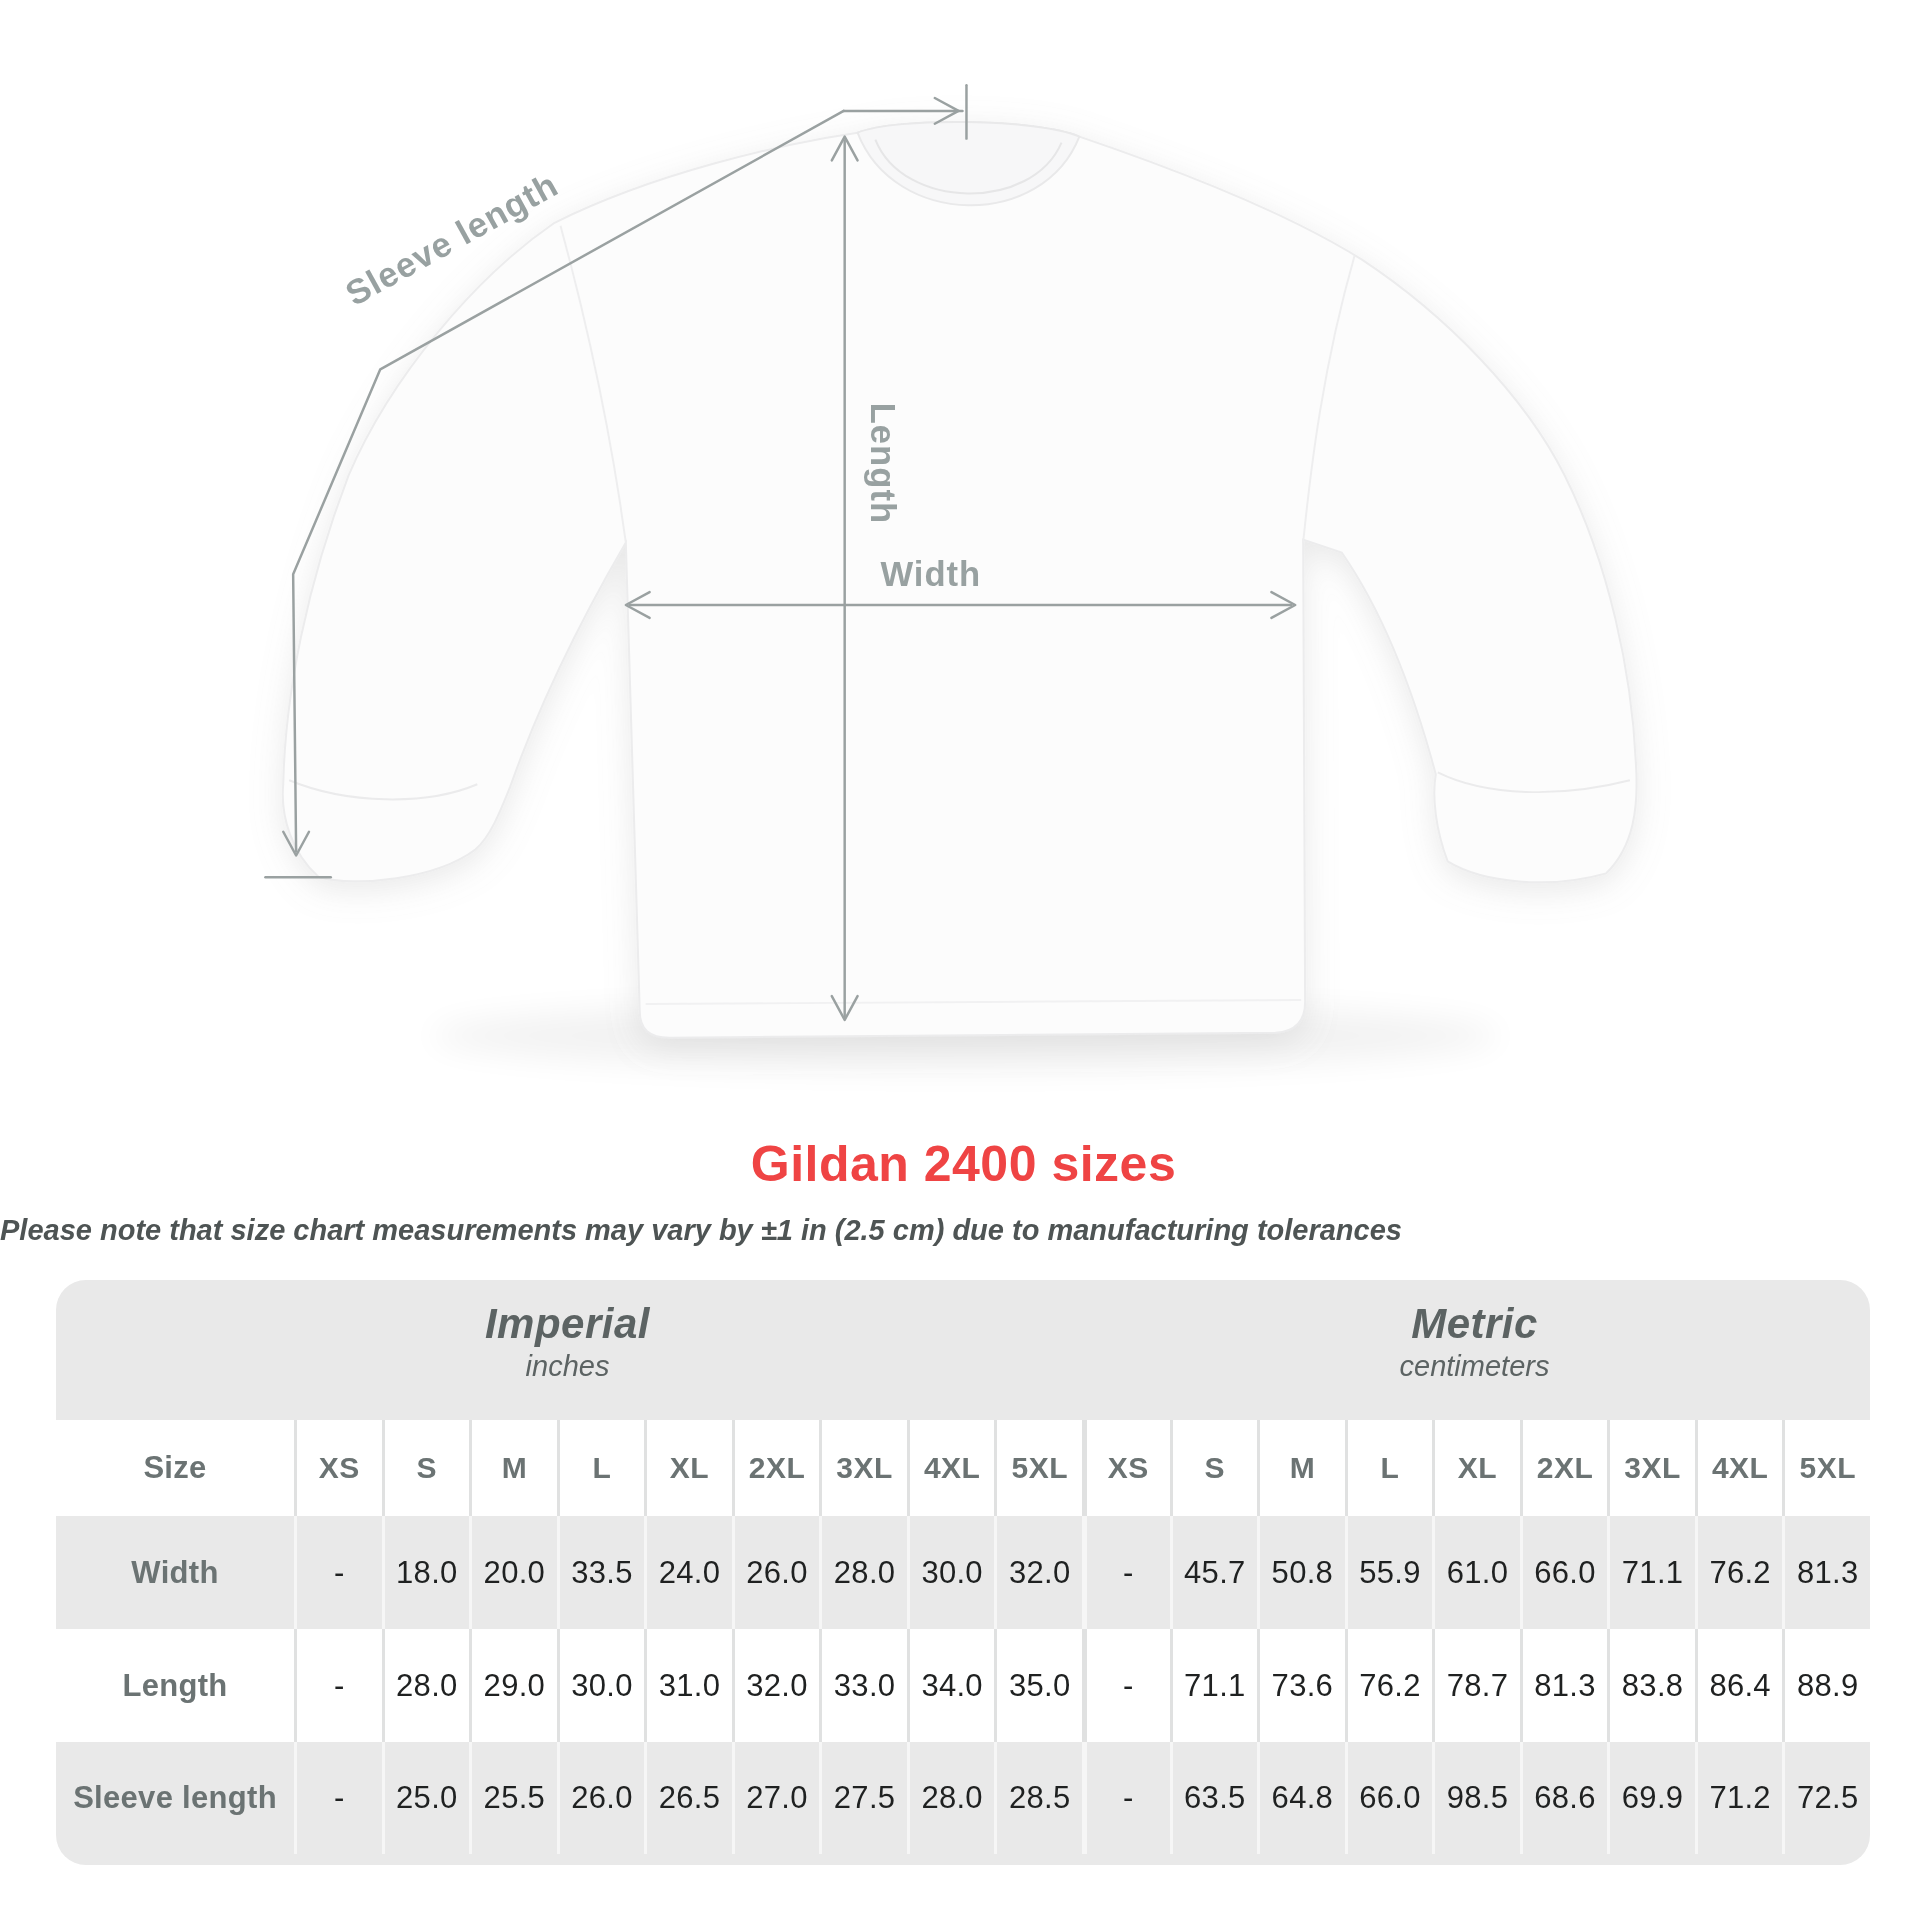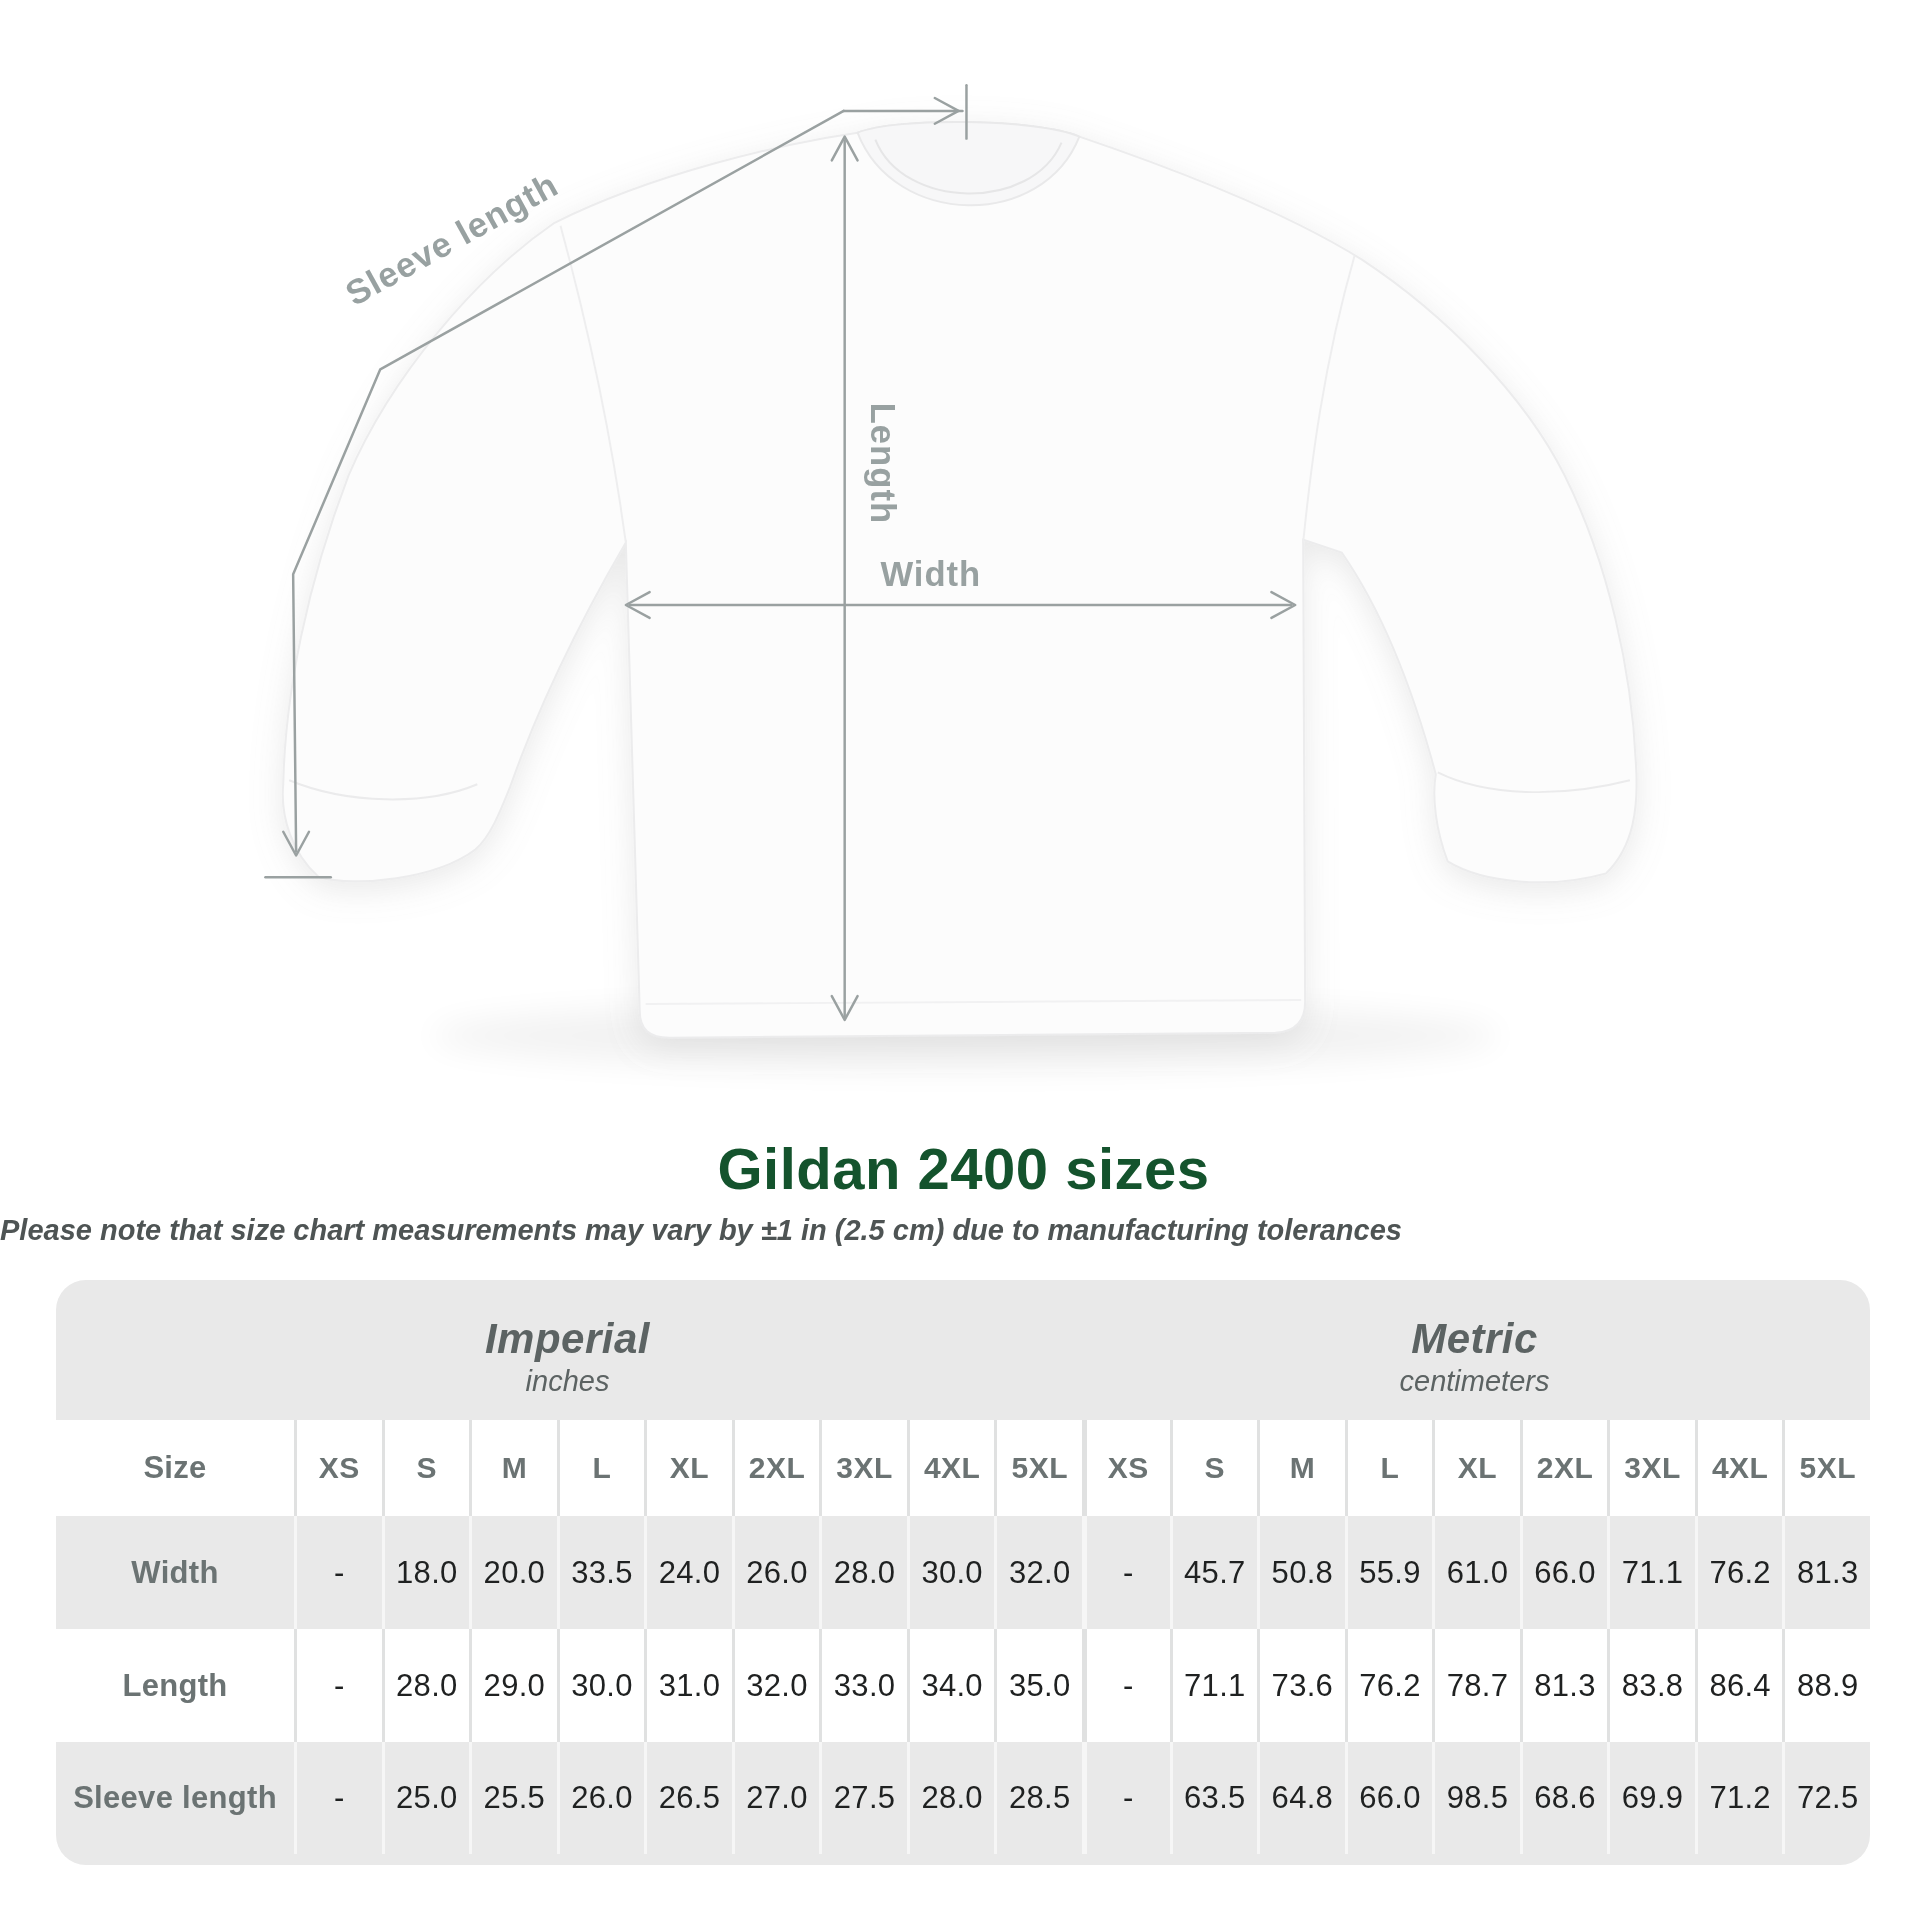--- a/index.html
+++ b/index.html
@@ -9,34 +9,34 @@
     -webkit-font-smoothing:antialiased;
   }
   .canvas{position:absolute;inset:0;background:#ffffff;}
 
   
   .diagram{position:absolute;left:0;top:0;width:1927px;height:1109px;}
 
   
   .title{
     position:absolute;left:0;top:1135px;width:100%;
-    text-align:center;font-size:58px;font-weight:bold;color:#14532d;letter-spacing:0.5px;
+    text-align:center;font-size:50px;font-weight:bold;color:#ef4444;letter-spacing:0.5px;
   }
   .subtitle{
     position:absolute;left:0;top:1214px;width:100%;
     text-align:left;font-style:italic;font-size:29px;color:#4e5454;font-weight:bold;
   }
 
   
   .size-card{
     position:absolute;left:56px;top:1280px;width:1814px;height:585px;
     background:#e9e9e9;border-radius:30px;overflow:hidden;
   }
   .ghdr{display:flex;height:140px;}
-  .ghalf{display:flex;flex-direction:column;align-items:center;justify-content:flex-start;padding-top:35px;box-sizing:border-box;}
+  .ghalf{display:flex;flex-direction:column;align-items:center;justify-content:flex-start;padding-top:20px;box-sizing:border-box;}
   .ghalf.imp{width:1023px;}
   .ghalf.met{width:791px;}
   .gname{font-size:42px;font-weight:bold;font-style:italic;color:#5c6363;letter-spacing:0.5px;}
   .gunit{font-size:29px;font-style:italic;color:#5c6363;margin-top:2px;}
 
   .trow{display:grid;grid-template-columns:238px repeat(18,1fr);}
   .trow .c{display:flex;align-items:center;justify-content:center;box-sizing:border-box;}
   .trow .c + .c{border-left:3px solid var(--sep);}
   .trow .c:nth-child(11){border-left-width:5px;}
   .r-white{background:#ffffff;--sep:#e0e1e1;}

